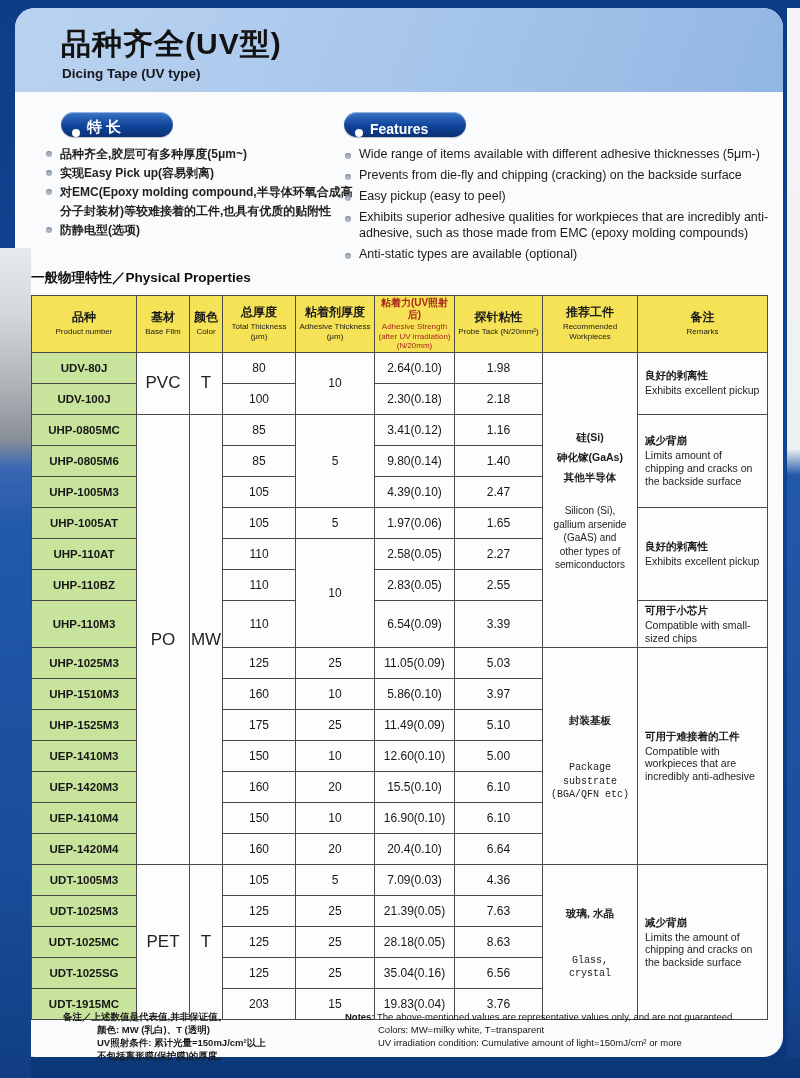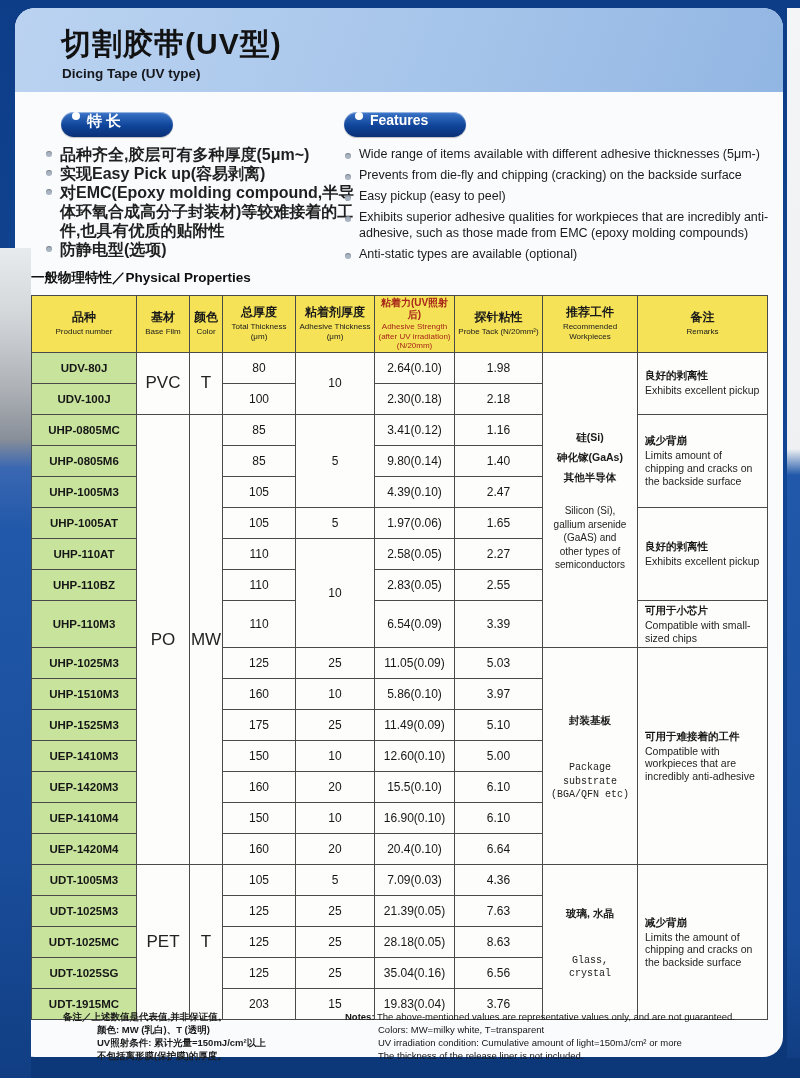--- a/index.html
+++ b/index.html
@@ -25,33 +25,33 @@
   }
   .title-en {
     position: absolute; left: 47px; top: 58px; font-size: 13.5px; font-weight: bold;
     color: #15171c;
   }
 
   .pill {
     position: absolute; height: 25px; border-radius: 13px;
     background: linear-gradient(180deg, #3a74c8 0%, #0f4499 55%, #0a3076 100%);
     box-shadow: inset 0 1px 1px rgba(255,255,255,.5), 0 1px 1px rgba(0,0,0,.25);
-    color: #fff; display: flex; align-items: flex-start; gap: 7px; padding: 0 14px 0 11px;
+    color: #fff; display: flex; align-items: flex-end; gap: 7px; padding: 0 14px 0 11px;
   }
   .pill .dot { width: 8px; height: 8px; border-radius: 50%; background: #fff; flex: 0 0 auto; }
   .pill-cn { left: 46px; top: 104px; width: 112px; font-size: 15px; font-weight: bold; letter-spacing: 4px; }
   .pill-en { left: 329px; top: 104px; width: 122px; font-size: 14px; font-weight: bold; }
 
   .list { position: absolute; list-style: none; }
   .list li { position: relative; padding-left: 15px; }
   .list li::before {
     content: ""; position: absolute; left: 1px; top: 6px; width: 6px; height: 6px;
     border-radius: 50%; background: #aab5c3; box-shadow: inset 0 1px 1px rgba(0,0,0,.3);
   }
-  .list-cn { left: 30px; top: 137px; width: 310px; font-size: 16px; font-weight: bold; color: #1f1f1f; }
+  .list-cn { left: 30px; top: 137px; width: 310px; font-size: 12px; font-weight: bold; color: #1f1f1f; }
   .list-cn li { line-height: 19px; }
   .list-en { left: 329px; top: 139px; width: 452px; font-size: 12.5px; color: #1b1b1b; font-weight: 500; }
   .list-en li { line-height: 15.5px; margin-bottom: 5.5px; }
 
   .table-title { position: absolute; left: 16px; top: 261px; font-size: 13.5px; font-weight: bold; color: #0e0e0e; }
 
   table.props {
     position: absolute; left: 16px; top: 287px; width: 736px;
     border-collapse: collapse; table-layout: fixed; background: #fdfdfc;
   }
@@ -90,21 +90,21 @@
     background: linear-gradient(180deg, #f3f5f7 0%, #eef0f2 42%, #2158a9 44.5%, #1a4e9c 88%, #113e83 100%);
   }
 </style>
 </head>
 <body>
 
 <div class="canvas">
   <div class="page">
 
     <div class="band">
-      <div class="title-cn">切割胶带(UV型)</div>
+      <div class="title-cn">品种齐全(UV型)</div>
       <div class="title-en">Dicing Tape (UV type)</div>
     </div>
 
     <div class="pill pill-cn">
       <span class="dot"></span>
       <span>特长</span>
     </div>
     <ul class="list list-cn">
       <li>品种齐全,胶层可有多种厚度(5μm~)</li>
       <li>实现Easy Pick up(容易剥离)</li>
@@ -371,20 +371,19 @@
     <div class="notes-cn">
       <div class="nline">备注／上述数值是代表值,并非保证值。</div>
       <div class="nline ind-cn">颜色: MW (乳白)、T (透明)</div>
       <div class="nline ind-cn">UV照射条件: 累计光量=150mJ/cm²以上</div>
       <div class="nline ind-cn">不包括离形膜(保护膜)的厚度。</div>
     </div>
     <div class="notes-en">
       <div class="nline"><b>Notes:</b> <span>The above-mentioned values are representative values only, and are not guaranteed.</span></div>
       <div class="nline ind-en">Colors: MW=milky white, T=transparent</div>
       <div class="nline ind-en">UV irradiation condition: Cumulative amount of light=150mJ/cm² or more</div>
-      <div class="nline ind-en">The thickness of the release liner is not included.</div>
     </div>
 
   </div>
 
   <div class="spine"></div>
   <div class="edge-r"></div>
 </div>
 
 </body></html>

